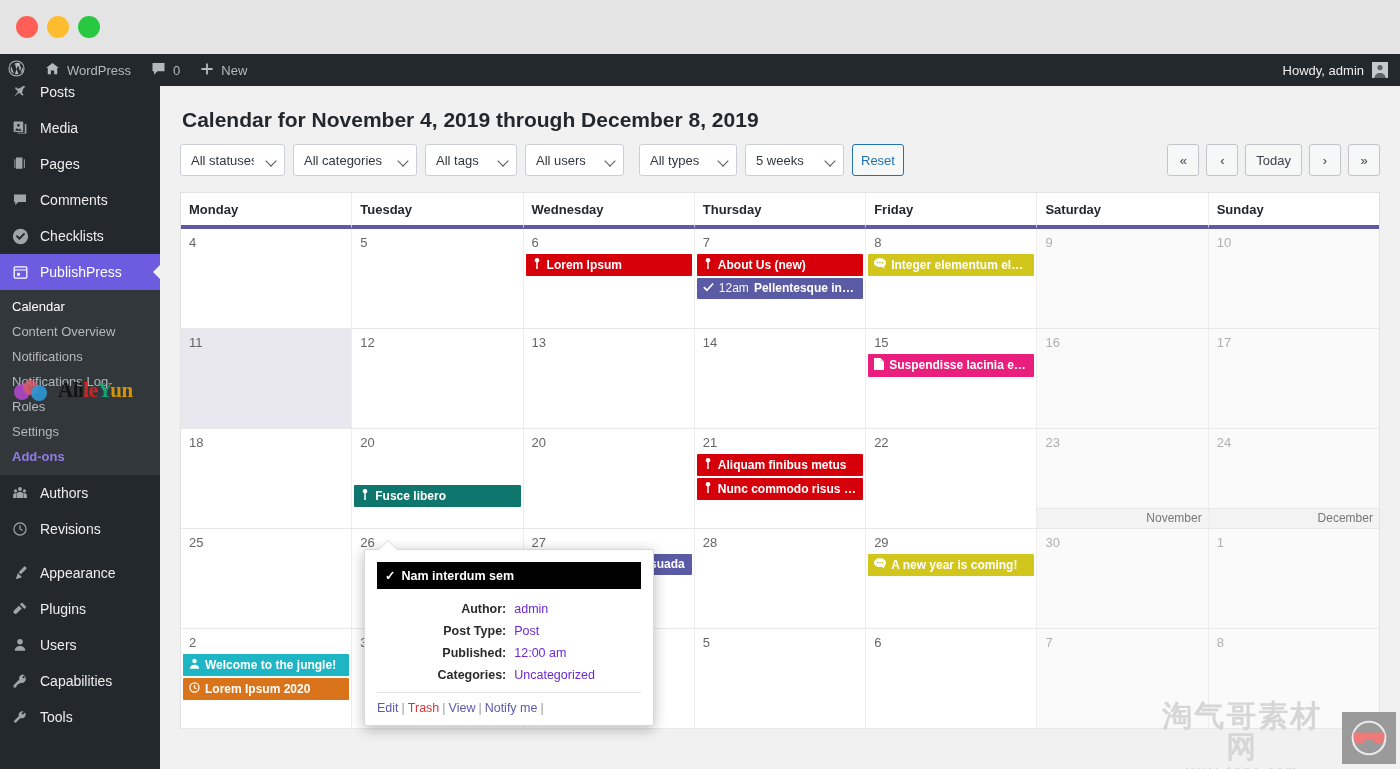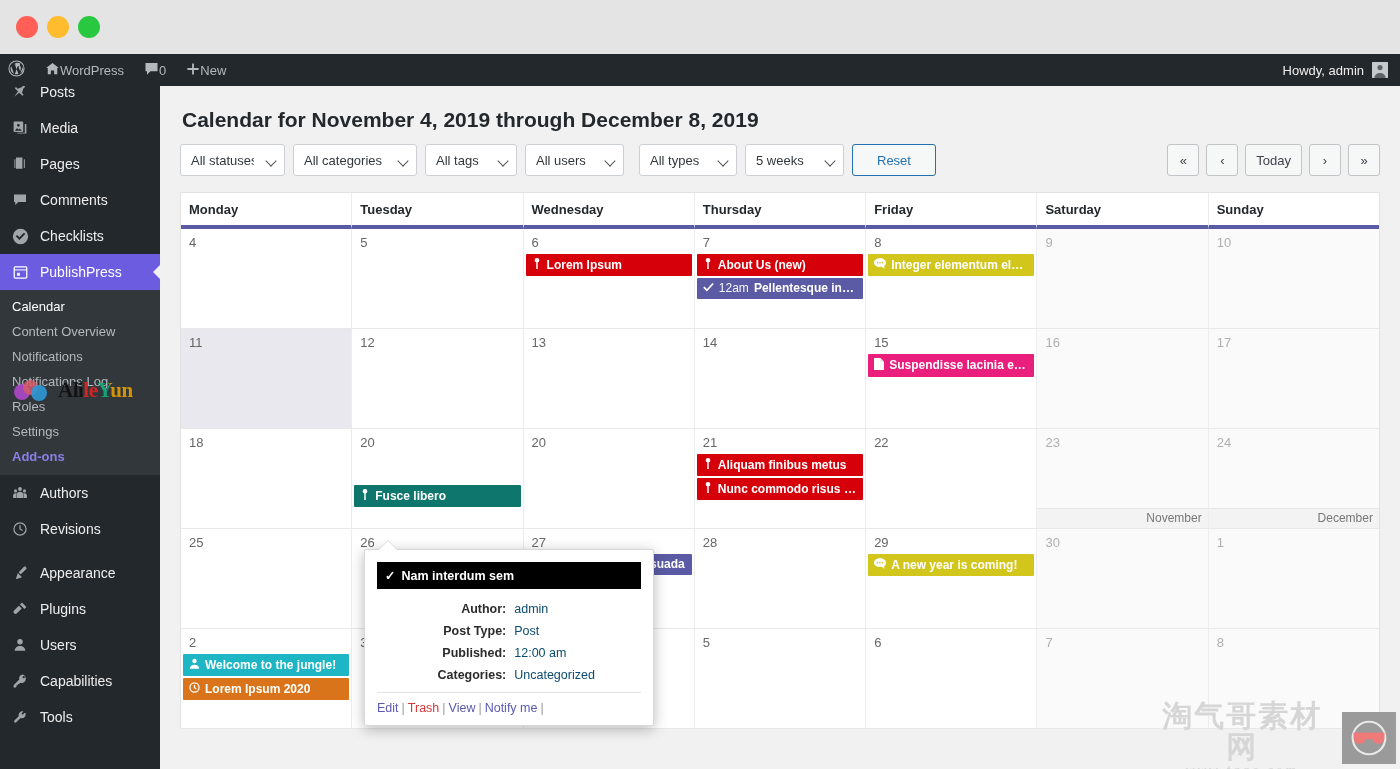--- a/index.html
+++ b/index.html
@@ -20,21 +20,21 @@
   .traffic.yellow { background: #febc2e; }
   .traffic.green  { background: #28c840; }
 
   
   #admin-bar {
     height: 32px; background: #23282d; color: #b4b9be;
     display: flex; align-items: center; font-size: 13px;
     position: relative;
   }
   #admin-bar .ab-item {
-    display: flex; align-items: center; 
+    display: flex; align-items: center; gap: 7px;
     padding: 0 10px; height: 32px; color: #b4b9be; cursor: pointer;
   }
   #admin-bar .ab-item:first-child { padding-left: 8px; }
   .ab-right { margin-left: auto; display: flex; align-items: center; padding-right: 12px; gap: 8px; }
   .avatar-box { width: 16px; height: 16px; background: #b9bfc4; border-radius: 1px;
     display:flex; align-items:flex-end; justify-content:center; overflow:hidden; }
   .avatar-wrap { position: relative; width:16px; height:16px; }
 
   
   #body-wrap { display: flex; height: 683px; }
@@ -87,21 +87,21 @@
     position: relative;
   }
   .sel-wrap { position: relative; display: inline-block; }
   .sel-wrap .chev {
     position: absolute; right: 18px; top: 13px; pointer-events:none;
     width: 8px; height: 8px; border-right: 1.6px solid #555; border-bottom: 1.6px solid #555;
     transform: rotate(45deg);
   }
   #reset-btn {
     background: #f6f7f7; border: 1px solid #2271b1; color: #2271b1;
-    border-radius: 3px; height: 32px; padding: 0 24px; font-size: 13px; cursor:pointer;
+    border-radius: 3px; height: 32px; padding: 0 8px; font-size: 13px; cursor:pointer;
     font-family:"Liberation Sans", sans-serif;
   }
   .nav-group { margin-left: auto; display: flex; gap: 7px; }
   .nav-btn {
     background: #f6f7f7; border: 1px solid #c3c4c7; border-radius: 3px;
     height: 32px; min-width: 32px; padding: 0 10px; font-size: 13px; color: #3c434a;
     cursor: pointer; font-family:"Liberation Sans", sans-serif;
   }
 
   
@@ -147,21 +147,21 @@
   #tooltip::before {
     content: ""; position: absolute; top: -9px; left: 14px;
     border-left: 9px solid transparent; border-right: 9px solid transparent;
     border-bottom: 9px solid #fff; filter: drop-shadow(0 -1px 0 #d8d8d8);
   }
   #tt-header {
     background: #000; color: #fff; font-size: 12.5px; font-weight: bold;
     padding: 6px 8px; display: flex; align-items: center; gap: 6px;
   }
   #tt-table { width: 100%; border-collapse: collapse; margin: 9px 0 6px 0; }
-  #tt-table td { font-size: 12.5px; color: #0c4a6e; padding: 4px 0; }
+  #tt-table td { font-size: 12.5px; color: #6d28d9; padding: 4px 0; }
   #tt-table td.k { text-align: right; font-weight: bold; color: #2b2b2b; width: 52%; padding-right: 8px; }
   #tt-links { border-top: 1px solid #e3e3e3; padding-top: 8px; font-size: 12.5px; color:#777; }
   #tt-links a { color: #5a5ab0; text-decoration: none; cursor:pointer; }
   #tt-links a.danger { color: #d63638; }
   #tt-links span.sep { color: #9a9a9a; padding: 0 3px; }
 
   
   #watermark {
     position: absolute; right: 0; bottom: 0; width: 250px; height: 62px;
     display: flex; align-items: center; justify-content: flex-end; gap: 8px;

